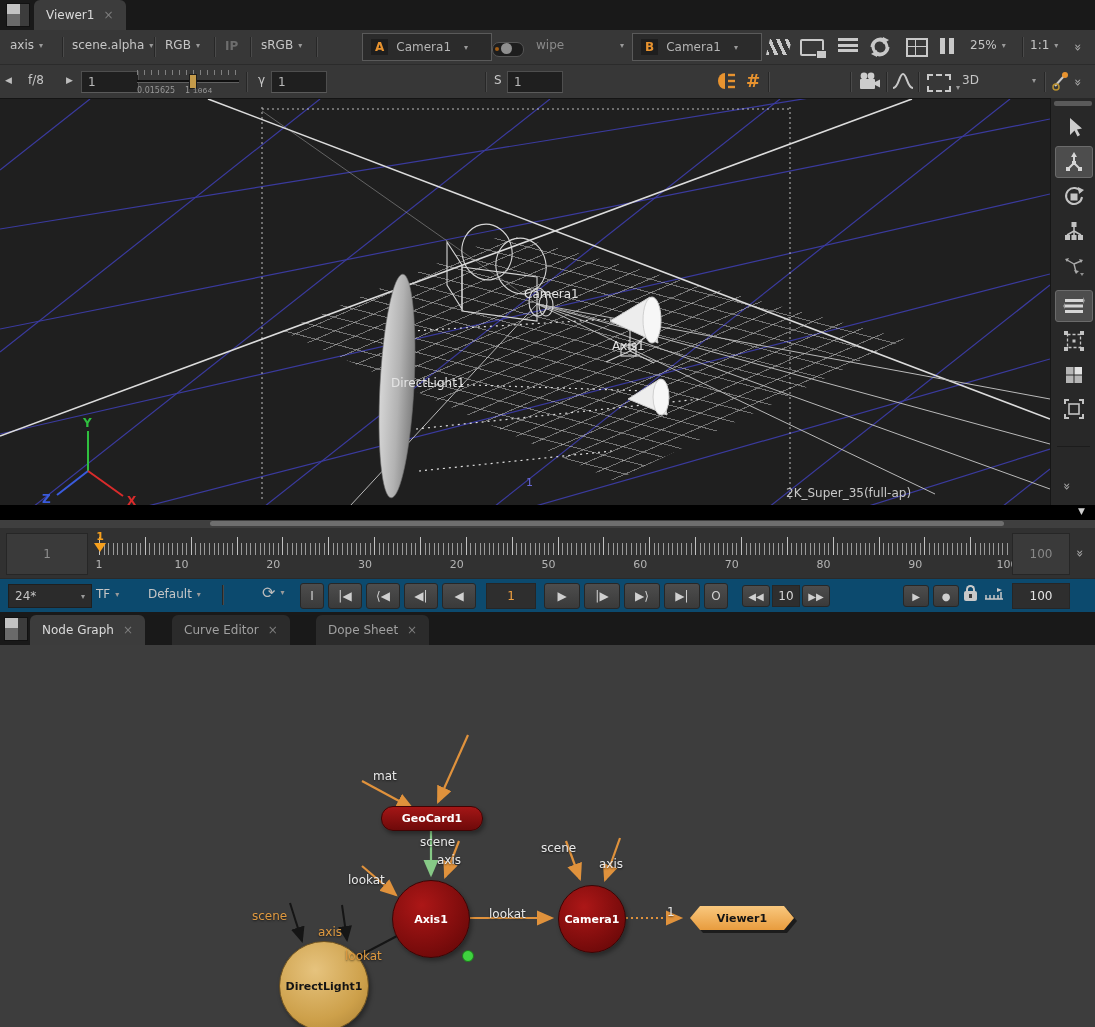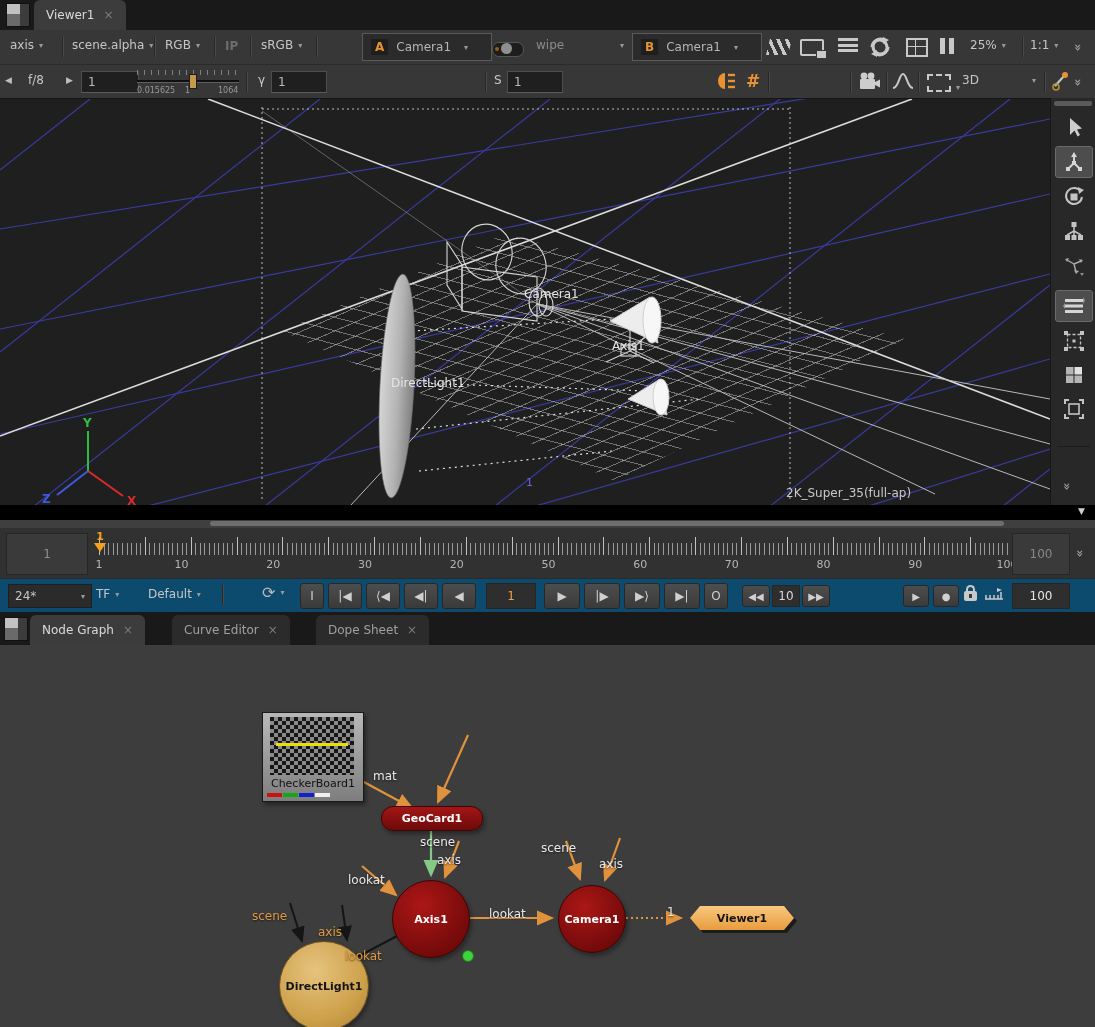--- a/index.html
+++ b/index.html
@@ -148,21 +148,21 @@
     <span class="abs" style="left:5px;top:10px;font-size:9px;color:#bdbdbd;">◀</span>
     <span class="abs" style="left:28px;top:8px;color:#c6c6c6;">f/8</span>
     <span class="abs" style="left:66px;top:10px;font-size:9px;color:#bdbdbd;">▶</span>
     <div class="abs numbox" style="left:81px;top:6px;width:50px;">1</div>
     <div class="abs slider" style="left:137px;top:2px;width:102px;">
       <div class="sticks"></div>
         <div class="strack"></div>
       <div class="shandle" style="left:51%;"></div>
       <span class="slab" style="left:0;">0.015625</span>
       <span class="slab" style="left:48px;">1</span>
-      <span class="slab" style="left:81px;">1064</span>
+      <span class="slab" style="left:56px;font-family:Liberation Mono, monospace;">1064</span>
     </div>
     <div class="abs vdiv" style="left:246px;top:7px;"></div>
     <span class="abs" style="left:258px;top:8px;">γ</span>
     <div class="abs numbox" style="left:271px;top:6px;width:48px;">1</div>
     <div class="abs slider" style="left:326px;top:2px;width:148px;">
       <div class="sticks"></div>
         <div class="strack"></div>
       <div class="shandle" style="left:49%;"></div>
       <span class="slab" style="left:1px;">0</span>
       <span class="slab" style="left:72px;">1</span>
@@ -554,34 +554,20 @@
       </g>
       <line x1="431" y1="184" x2="431" y2="230" stroke="#86c986" stroke-width="2.2" marker-end="url(#ah-g)"></line>
       <g stroke="#151515" stroke-width="2" fill="none">
         <line x1="290" y1="258" x2="302" y2="296" marker-end="url(#ah-k)"></line>
         <line x1="342" y1="260" x2="347" y2="295" marker-end="url(#ah-k)"></line>
         <line x1="397" y1="291" x2="344" y2="319"></line>
         <line x1="317" y1="376" x2="313" y2="382"></line>
       </g>
     </svg>
 
-    <div class="abs" style="left:262px;top:67px;width:100px;height:88px;background:linear-gradient(180deg,#b8b8b8,#7e7e7e);border:1px solid #191919;box-shadow:2px 3px 4px rgba(0,0,0,.4);">
-      <div class="abs" style="left:7px;top:4px;width:84px;height:58px;background-color:#161616;
-        background-image:linear-gradient(45deg,#8a8a8a 25%,transparent 25%,transparent 75%,#8a8a8a 75%),linear-gradient(45deg,#8a8a8a 25%,#161616 25%,#161616 75%,#8a8a8a 75%);
-        background-size:8px 8px;background-position:0 0,4px 4px;">
-        <div class="abs" style="left:6px;top:26px;width:72px;height:3px;background:#e8e000;"></div>
-      </div>
-      <div class="abs" style="left:0;top:64px;width:100%;text-align:center;color:#101010;font-size:11px;">CheckerBoard1</div>
-      <div class="abs row" style="left:4px;top:80px;gap:1px;">
-        <span style="width:15px;height:4px;background:#cc1111;display:inline-block;"></span>
-        <span style="width:15px;height:4px;background:#11aa11;display:inline-block;"></span>
-        <span style="width:15px;height:4px;background:#1122cc;display:inline-block;"></span>
-        <span style="width:15px;height:4px;background:#efefef;display:inline-block;"></span>
-      </div>
-    </div>
 
     <div class="abs" style="left:381px;top:161px;width:100px;height:23px;border-radius:12px;background:linear-gradient(180deg,#a41616,#6e0a0a);border:1px solid #3f0404;box-shadow:2px 3px 4px rgba(0,0,0,.35);display:flex;align-items:center;justify-content:center;color:#fff;font-weight:bold;font-size:11px;">GeoCard1</div>
 
     <div class="abs node-circle" style="left:392px;top:235px;width:76px;height:76px;background:radial-gradient(circle at 38% 32%,#ac1717,#7c0c0c 62%,#5c0606);border:1px solid #3c0404;">Axis1</div>
 
     <div class="abs node-circle" style="left:558px;top:240px;width:66px;height:66px;background:radial-gradient(circle at 38% 32%,#ac1717,#7c0c0c 62%,#5c0606);border:1px solid #3c0404;">Camera1</div>
 
     <div class="abs node-circle" style="left:279px;top:296px;width:88px;height:88px;background:radial-gradient(circle at 40% 32%,#e6c37e,#cda04a 62%,#a97f33);border:1px solid #6e5220;color:#141414;">DirectLight1</div>
 
     <div class="abs" style="left:693px;top:264px;width:104px;height:24px;background:#1c1c1c;clip-path:polygon(10px 0,94px 0,104px 12px,94px 24px,10px 24px,0 12px);"></div>

